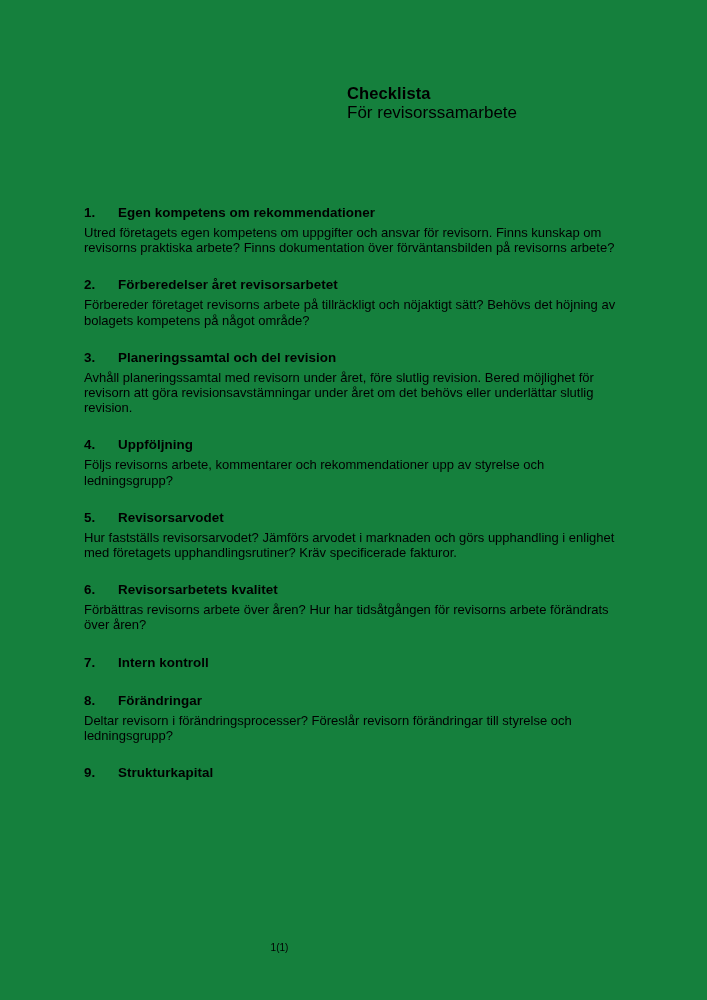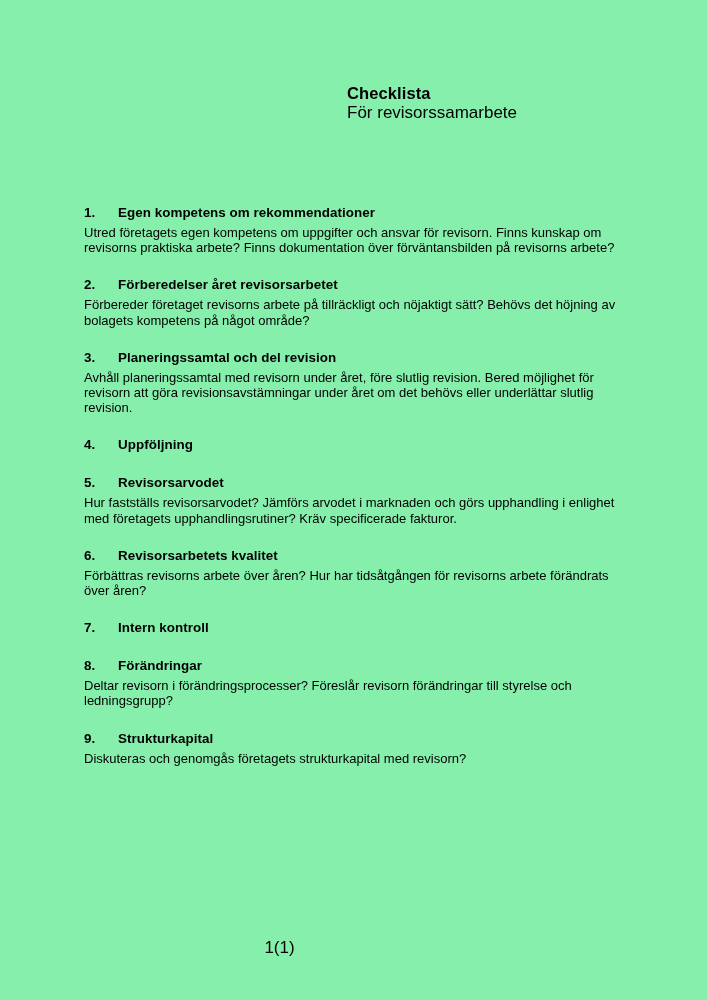--- a/index.html
+++ b/index.html
@@ -4,21 +4,21 @@
 <style>
   html, body {
     margin: 0;
     padding: 0;
     background: #ffffff;
   }
   .page {
     position: relative;
     width: 707px;
     height: 1000px;
-    background: #86efac;
+    background: #15803d;
     color: #000000;
     font-family: "Liberation Sans", sans-serif;
     overflow: hidden;
     box-sizing: border-box;
   }
 
   
   .title-block {
     position: absolute;
     left: 347px;
@@ -78,21 +78,21 @@
   
   .section + .section { margin-top: 22px; }
 
   
   .footer {
     position: absolute;
     left: 0;
     top: 940px;
     width: 559px;
     text-align: center;
-    font-size: 17px;
+    font-size: 10px;
     line-height: 15px;
   }
   .footer-text {
     display: inline-block;
   }
 </style>
 </head>
 <body>
 
 <div class="page">
@@ -126,20 +126,21 @@
         <span class="section-title">Planeringssamtal och del revision</span>
       </div>
       <p class="section-body">Avhåll planeringssamtal med revisorn under året, före slutlig revision. Bered möjlighet för revisorn att göra revisionsavstämningar under året om det behövs eller underlättar slutlig revision.</p>
     </div>
 
     <div class="section">
       <div class="section-heading">
         <span class="section-number">4.</span>
         <span class="section-title">Uppföljning</span>
       </div>
+      <p class="section-body">Följs revisorns arbete, kommentarer och rekommendationer upp av styrelse och ledningsgrupp?</p>
     </div>
 
     <div class="section">
       <div class="section-heading">
         <span class="section-number">5.</span>
         <span class="section-title">Revisorsarvodet</span>
       </div>
       <p class="section-body">Hur fastställs revisorsarvodet? Jämförs arvodet i marknaden och görs upphandling i enlighet med företagets upphandlingsrutiner? Kräv specificerade fakturor.</p>
     </div>
 
@@ -164,21 +165,20 @@
         <span class="section-title">Förändringar</span>
       </div>
       <p class="section-body">Deltar revisorn i förändringsprocesser? Föreslår revisorn förändringar till styrelse och ledningsgrupp?</p>
     </div>
 
     <div class="section">
       <div class="section-heading">
         <span class="section-number">9.</span>
         <span class="section-title">Strukturkapital</span>
       </div>
-      <p class="section-body">Diskuteras och genomgås företagets strukturkapital med revisorn?</p>
     </div>
 
     <div class="section">
     </div>
 
   </div>
 
   <div class="footer">
     <span class="footer-text">1(1)</span>
   </div>

